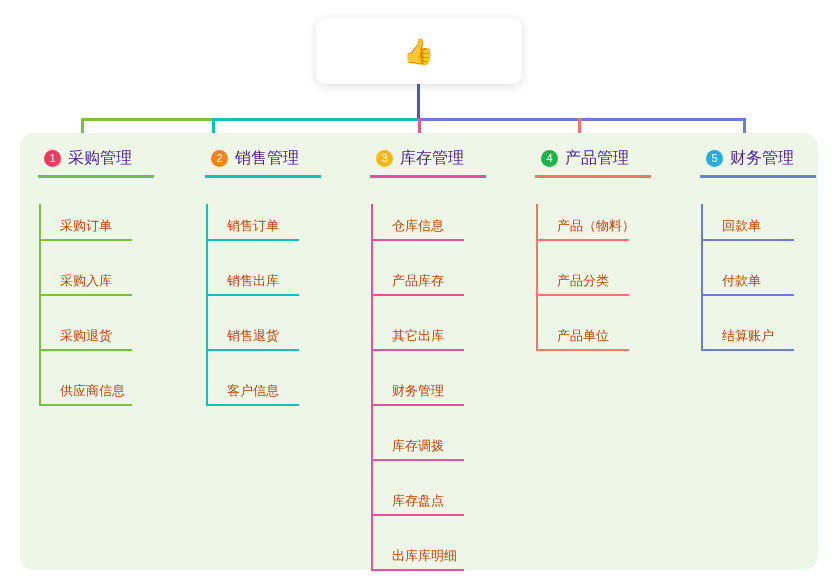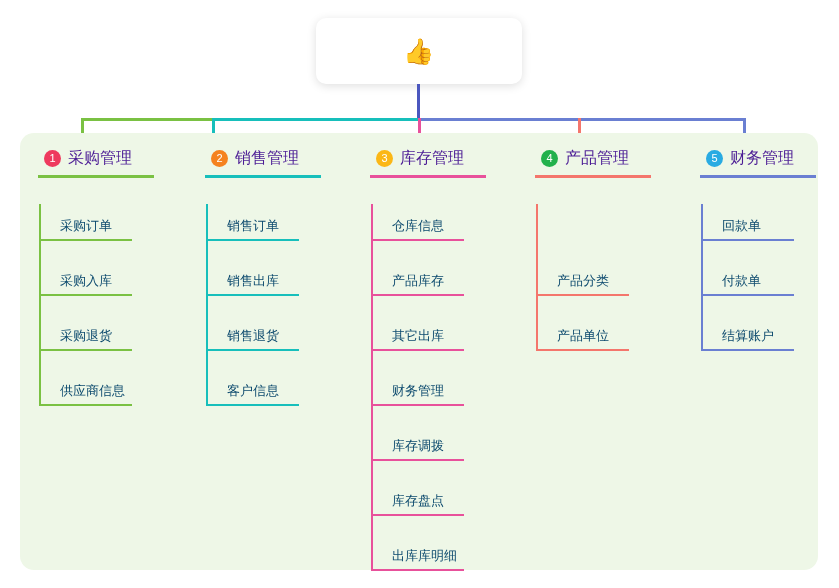--- a/index.html
+++ b/index.html
@@ -115,21 +115,21 @@
   .leaf {
     position: absolute;
     left: 0;
     height: 37px;
   }
   .leaf-label {
     position: absolute;
     left: 22px;
     bottom: 6px;
     font-size: 13px;
-    color: #0c4a6e;
+    color: #c2410c;
     white-space: nowrap;
   }
   .leaf-rule {
     position: absolute;
     left: 1px;
     bottom: 0;
     height: 2px;
     width: 93px;
   }
 </style>
@@ -248,20 +248,24 @@
         </div>
       </div>
       <div class="column" style="left: 535px;">
         <div class="col-head">
           <span class="badge" style="background: rgb(34, 177, 76);">4</span>
           <span class="col-title">产品管理</span>
           <div class="head-rule" style="background: rgb(244, 118, 108);"></div>
         </div>
         <div class="leaves" style="height: 165px;">
           <div class="spine" style="background: rgb(244, 118, 108); height: 147px;"></div>
+          <div class="leaf" style="top: 0px; width: 110px;">
+            <span class="leaf-label">产品（物料）</span>
+            <div class="leaf-rule" style="background: rgb(244, 118, 108);"></div>
+          </div>
           <div class="leaf" style="top: 55px; width: 110px;">
             <span class="leaf-label">产品分类</span>
             <div class="leaf-rule" style="background: rgb(244, 118, 108);"></div>
           </div>
           <div class="leaf" style="top: 110px; width: 110px;">
             <span class="leaf-label">产品单位</span>
             <div class="leaf-rule" style="background: rgb(244, 118, 108);"></div>
           </div>
         </div>
       </div>

